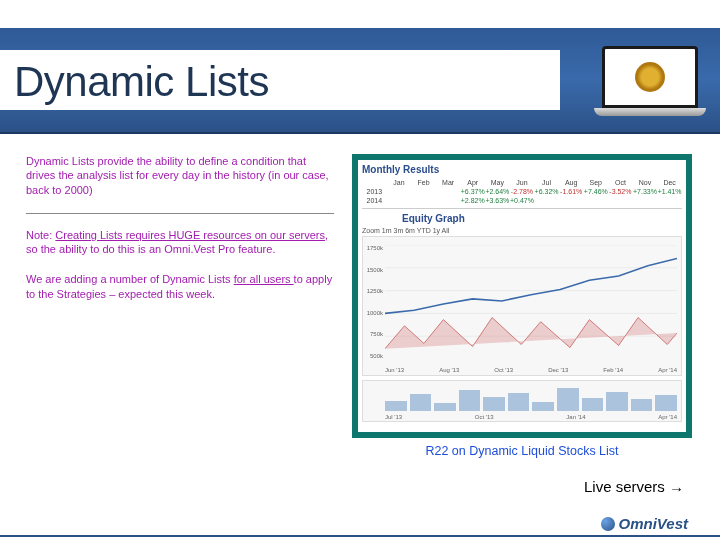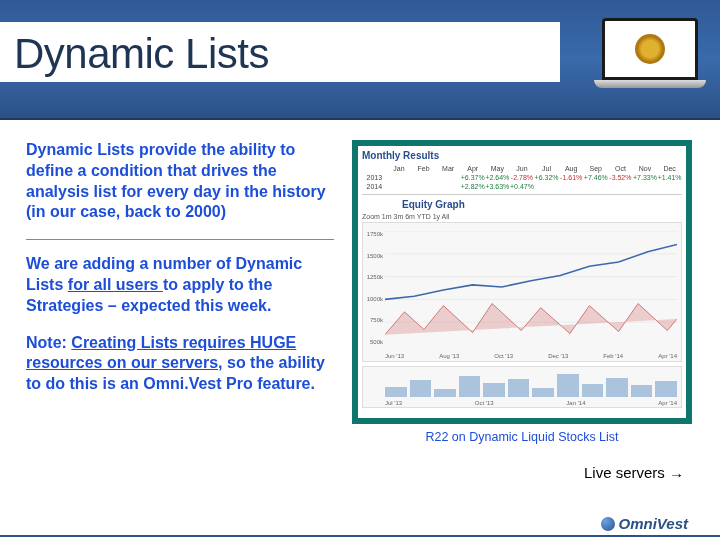--- a/index.html
+++ b/index.html
@@ -5,24 +5,25 @@
   * { margin: 0; padding: 0; box-sizing: border-box; }
   body {
     width: 720px;
     height: 540px;
     font-family: Arial, Helvetica, sans-serif;
     background: #fff;
     position: relative;
     overflow: hidden;
   }
   .header {
-    height: 120px;
+    height: 106px;
     background: linear-gradient(to bottom, #2f5a96 0%, #3a6aab 50%, #2b5186 100%);
     position: relative;
     border-bottom: 2px solid #1c3a60;
+    margin-top: 28px;
   }
   .header .title-bg {
     position: absolute;
     left: 0;
     top: 22px;
     width: 560px;
     height: 60px;
     background: #fff;
   }
   .header .title-text {
@@ -66,24 +67,23 @@
     background: radial-gradient(circle, #e0b030 40%, #b07810 60%);
     position: relative;
   }
   .content {
     display: flex;
     padding: 20px 18px 0 26px;
     gap: 18px;
   }
   .left-col {
     width: 308px;
-    font-size: 16px;
+    font-size: 11px;
     line-height: 1.3;
-    color: #1d4ed8;
-    font-weight: bold;
+    color: #a21caf;
   }
   .left-col p {
     margin-bottom: 16px;
   }
   .left-col hr {
     border: none;
     border-top: 1px solid #888;
     margin: 8px 0 14px 0;
   }
   .right-col {
@@ -240,24 +240,24 @@
       </div>
     <div class="laptop-base"></div>
   </div>
 </div>
 
 <div class="content">
   <div class="left-col">
     <p>Dynamic Lists provide the ability to define a condition that drives the analysis list for every day in the history (in our case, back to 2000)</p>
     <hr>
     <p>
-      <span>We are adding a number of Dynamic Lists </span><span class="u">for all users </span><span>to apply to the Strategies – expected this week.</span>
+      <span>Note: </span><span class="u">Creating Lists requires HUGE resources on our servers</span><span>, so the ability to do this is an Omni.Vest Pro feature.</span>
     </p>
     <p>
-      <span>Note: </span><span class="u">Creating Lists requires HUGE resources on our servers</span><span>, so the ability to do this is an Omni.Vest Pro feature.</span>
+      <span>We are adding a number of Dynamic Lists </span><span class="u">for all users </span><span>to apply to the Strategies – expected this week.</span>
     </p>
   </div>
 
   <div class="right-col">
     <div class="chart-box">
       <div class="chart-header">Monthly Results</div>
       <div class="results-table">
         <div class="results-row">
           <span></span>
           <span>Jan</span>

